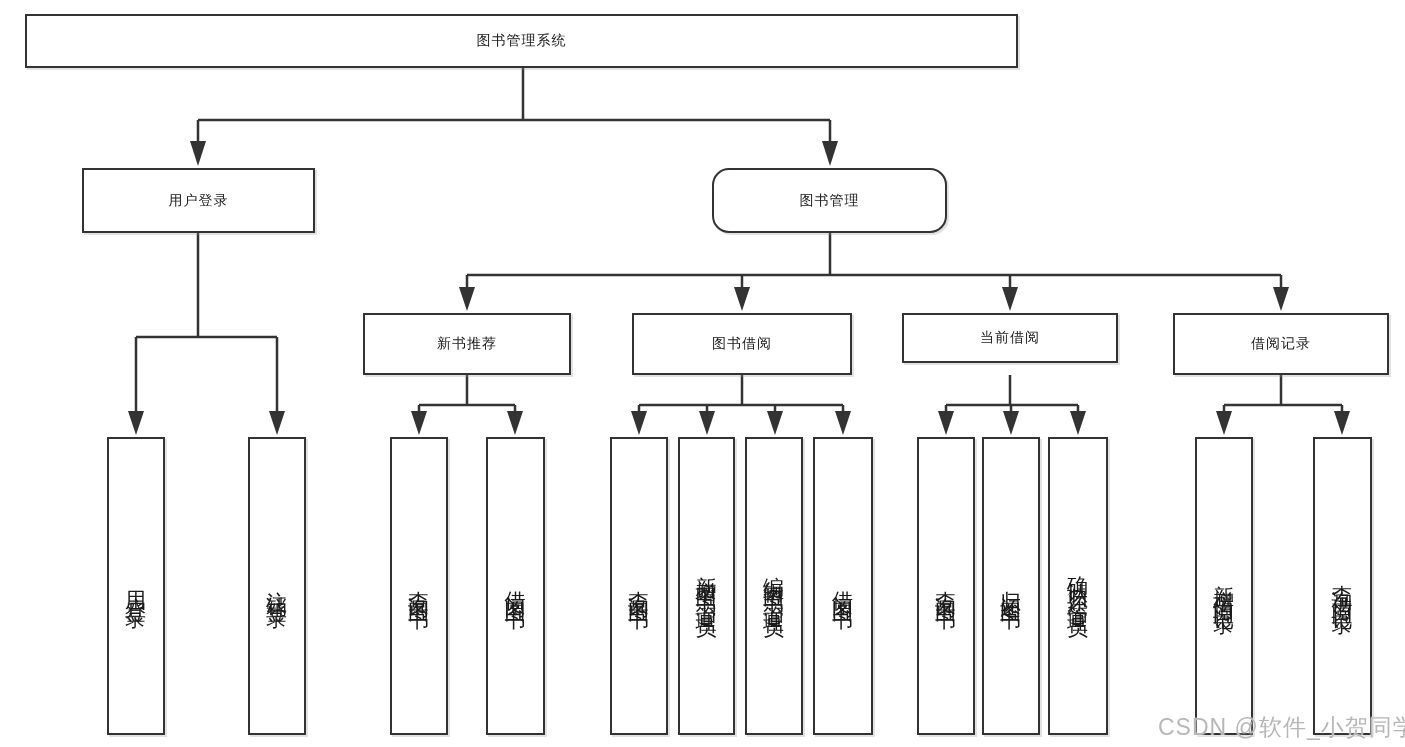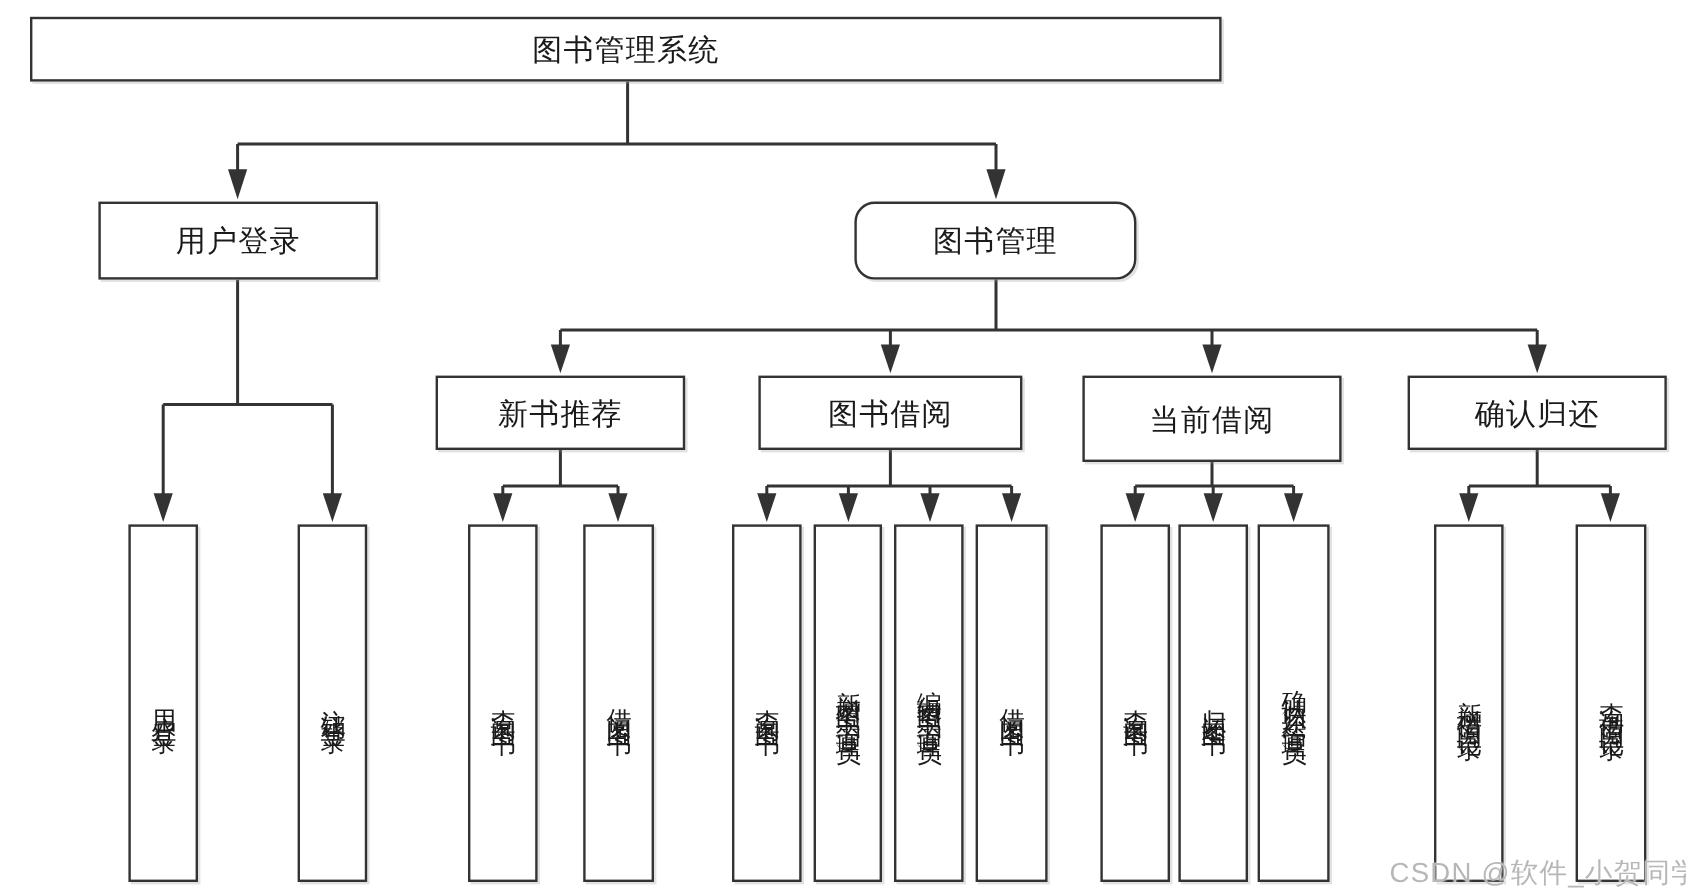--- a/index.html
+++ b/index.html
@@ -11,21 +11,21 @@
     overflow:hidden;
   }
   #wires{position:absolute;left:0;top:0;width:1405px;height:747px;}
   .box{
     position:absolute;
     background:#ffffff;
     border:2px solid #333333;
     box-sizing:border-box;
     display:flex;align-items:center;justify-content:center;
     color:#1a1a1a;
-    font-size:25px;
+    font-size:14px;
     letter-spacing:1px;
     box-shadow:2px 2px 0 rgba(150,150,150,0.28);
     z-index:2;
   }
   .leaf{
     writing-mode:vertical-rl;
     text-orientation:mixed;
     letter-spacing:6px;
     line-height:1;
     font-size:21px;
@@ -94,22 +94,22 @@
     </g>
   </svg>
 
   <div class="box" style="left:25px;top:14px;width:993px;height:54px;">图书管理系统</div>
 
   <div class="box" style="left:82px;top:168px;width:233px;height:65px;">用户登录</div>
   <div class="box" style="left:712px;top:168px;width:235px;height:65px;border-radius:17px;">图书管理</div>
 
   <div class="box" style="left:363px;top:313px;width:208px;height:62px;">新书推荐</div>
   <div class="box" style="left:632px;top:313px;width:220px;height:62px;">图书借阅</div>
-  <div class="box" style="left:902px;top:313px;width:216px;height:72px;">当前借阅</div>
-  <div class="box" style="left:1173px;top:313px;width:216px;height:62px;">确认归还</div>
+  <div class="box" style="left:902px;top:313px;width:216px;height:50px;">当前借阅</div>
+  <div class="box" style="left:1173px;top:313px;width:216px;height:62px;">借阅记录</div>
 
   <div class="box leaf" style="left:107px;top:437px;width:58px;height:298px;">用户登录</div>
   <div class="box leaf" style="left:248px;top:437px;width:58px;height:298px;">注销登录</div>
 
   <div class="box leaf" style="left:390px;top:437px;width:58px;height:298px;">查询图书</div>
   <div class="box leaf" style="left:486px;top:437px;width:59px;height:298px;">借阅图书</div>
 
   <div class="box leaf" style="left:610px;top:437px;width:58px;height:298px;">查询图书</div>
   <div class="box leaf" style="left:678px;top:437px;width:57px;height:298px;">新增图书（管理员）</div>
   <div class="box leaf" style="left:745px;top:437px;width:58px;height:298px;">编辑图书（管理员）</div>

